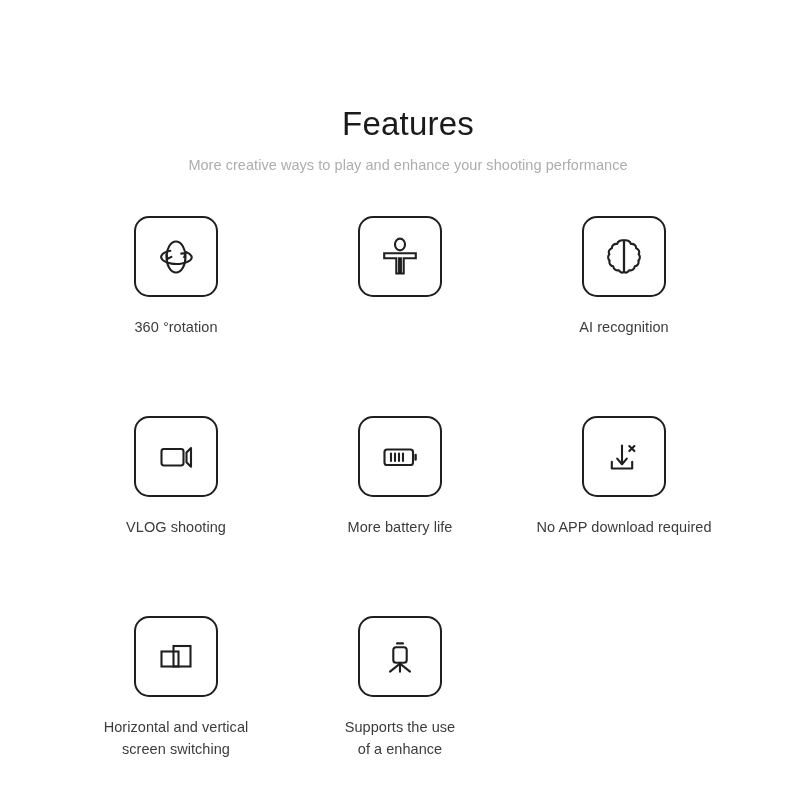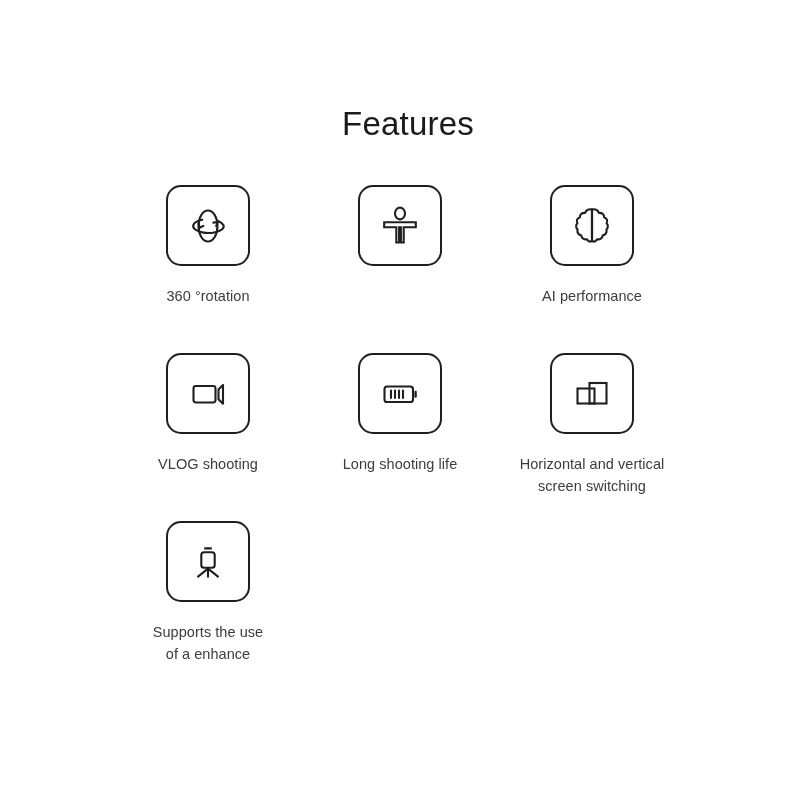--- a/index.html
+++ b/index.html
@@ -47,20 +47,21 @@
 
   
   .features-grid {
     margin-top: 41px;
     display: grid;
     grid-template-columns: repeat(3, 192px);
     grid-auto-rows: 168px;
     justify-content: center;
     column-gap: 0;
     row-gap: 0;
+    gap: 32px;
   }
   .feature-cell {
     display: flex;
     flex-direction: column;
     align-items: center;
     justify-content: flex-start;
   }
 
   .feature-tile {
     width: 84px;
@@ -88,20 +89,21 @@
     letter-spacing: 0.05px;
   }
 </style>
 </head>
 <body>
 
 <div class="page">
 
   <div class="header">
     <h1 class="page-title">Features</h1>
+    <p class="page-subtitle">More creative ways to play and enhance your shooting performance</p>
   </div>
 
   <div class="features-grid">
 
     <div class="feature-cell">
       <div class="feature-tile">
         <span>
           <svg width="50" height="50" viewBox="0 0 50 50" fill="none" stroke="#1f1f1f" stroke-width="2.1" stroke-linecap="round" stroke-linejoin="round">
             <ellipse cx="25" cy="25" rx="9.5" ry="15.5"></ellipse>
             <path d="M35.5 20.2 C40.5 22.2 42.2 25.6 39.2 28.2 C35.6 31.3 27.6 32.8 20.4 31.6
@@ -142,21 +144,21 @@
                        C34.8 11.5 37.4 13.4 37.1 16.2
                        C39.8 17.2 41.0 19.9 39.6 22.2
                        C41.4 24.0 41.2 27.0 39.4 28.6
                        C40.2 31.3 38.5 34.0 35.8 34.3
                        C35.4 37.1 32.8 39.0 30.1 38.2
                        C29.0 40.6 26.0 41.5 25 39.6 Z"></path>
               <line x1="25" y1="8.5" x2="25" y2="39.8"></line>
           </svg>
         </span>
       </div>
-      <div class="feature-caption">AI performance</div>
+      <div class="feature-caption">AI recognition</div>
     </div>
 
 
     <div class="feature-cell">
       <div class="feature-tile">
         <span>
           <svg width="50" height="50" viewBox="0 0 50 50" fill="none" stroke="#1f1f1f" stroke-width="2.1" stroke-linecap="round" stroke-linejoin="round">
             <rect x="10.5" y="17.0" width="22.0" height="16.5" rx="2.4"></rect>
             <path d="M35.5 20.6 L40.0 16.0 V34.8 L35.5 30.2 Z"></path>
           </svg>
@@ -171,23 +173,37 @@
           <svg width="50" height="50" viewBox="0 0 50 50" fill="none" stroke="#1f1f1f" stroke-width="2.1" stroke-linecap="round" stroke-linejoin="round">
             <rect x="9.5" y="17.5" width="28.5" height="15.5" rx="2.6"></rect>
             <line x1="16.0" y1="21.6" x2="16.0" y2="28.9"></line>
             <line x1="20.0" y1="21.6" x2="20.0" y2="28.9"></line>
             <line x1="24.0" y1="21.6" x2="24.0" y2="28.9"></line>
             <line x1="28.0" y1="21.6" x2="28.0" y2="28.9"></line>
             <line x1="40.6" y1="23.0" x2="40.6" y2="27.5" stroke-width="2.4"></line>
           </svg>
         </span>
       </div>
-      <div class="feature-caption">Long shooting life</div>
-    </div>
-
+      <div class="feature-caption">More battery life</div>
+    </div>
+
+    <div class="feature-cell">
+      <div class="feature-tile">
+        <span>
+          <svg width="50" height="50" viewBox="0 0 50 50" fill="none" stroke="#1f1f1f" stroke-width="2.1" stroke-linecap="round" stroke-linejoin="round">
+            <line x1="23.0" y1="13.5" x2="23.0" y2="31.4"></line>
+            <path d="M18.2 26.6 L23.0 32.2 L27.8 26.6"></path>
+            <path d="M12.8 29.8 V36.5 H33.2 V29.8"></path>
+            <line x1="30.3" y1="14.0" x2="35.4" y2="19.1"></line>
+            <line x1="35.4" y1="14.0" x2="30.3" y2="19.1"></line>
+          </svg>
+        </span>
+      </div>
+      <div class="feature-caption">No APP download required</div>
+    </div>
 
     <div class="feature-cell">
       <div class="feature-tile">
         <span>
           <svg width="50" height="50" viewBox="0 0 50 50" fill="none" stroke="#1f1f1f" stroke-width="2.1" stroke-linecap="butt" stroke-linejoin="miter">
             <rect x="10.5" y="19.5" width="17.0" height="15.0"></rect>
             <rect x="22.5" y="14.0" width="17.0" height="20.5"></rect>
           </svg>
         </span>
       </div>

